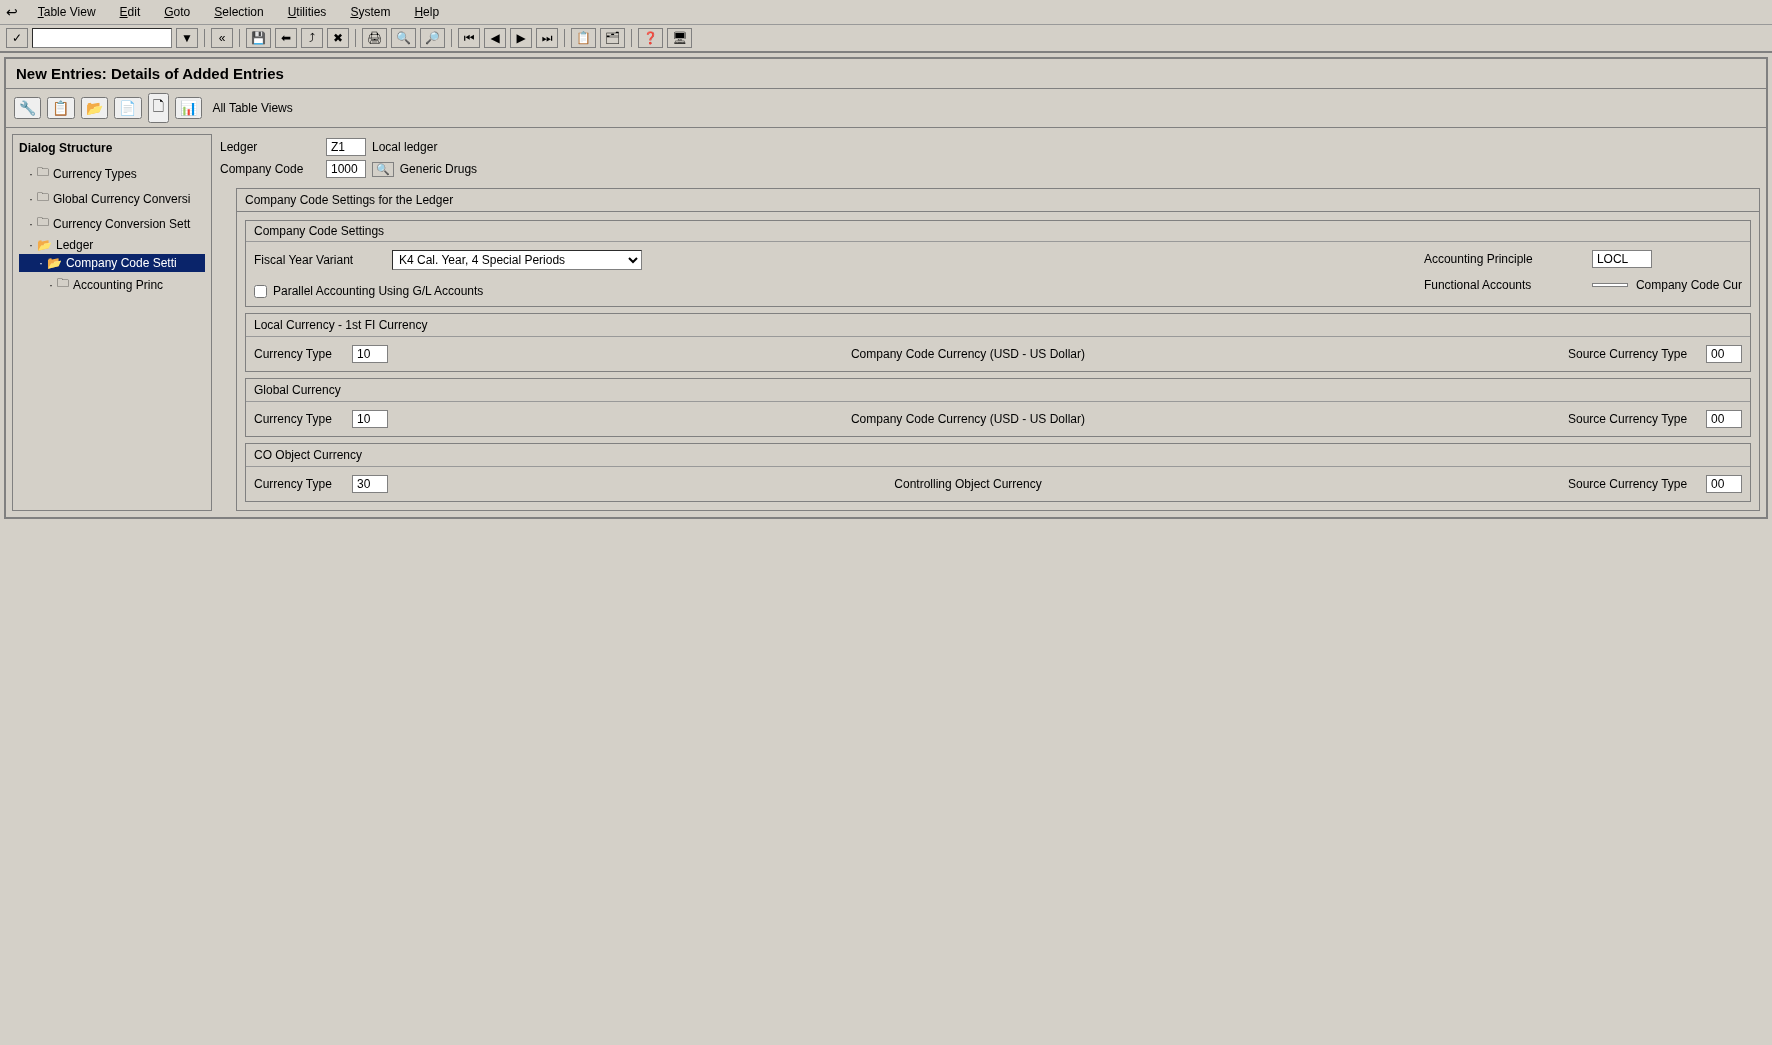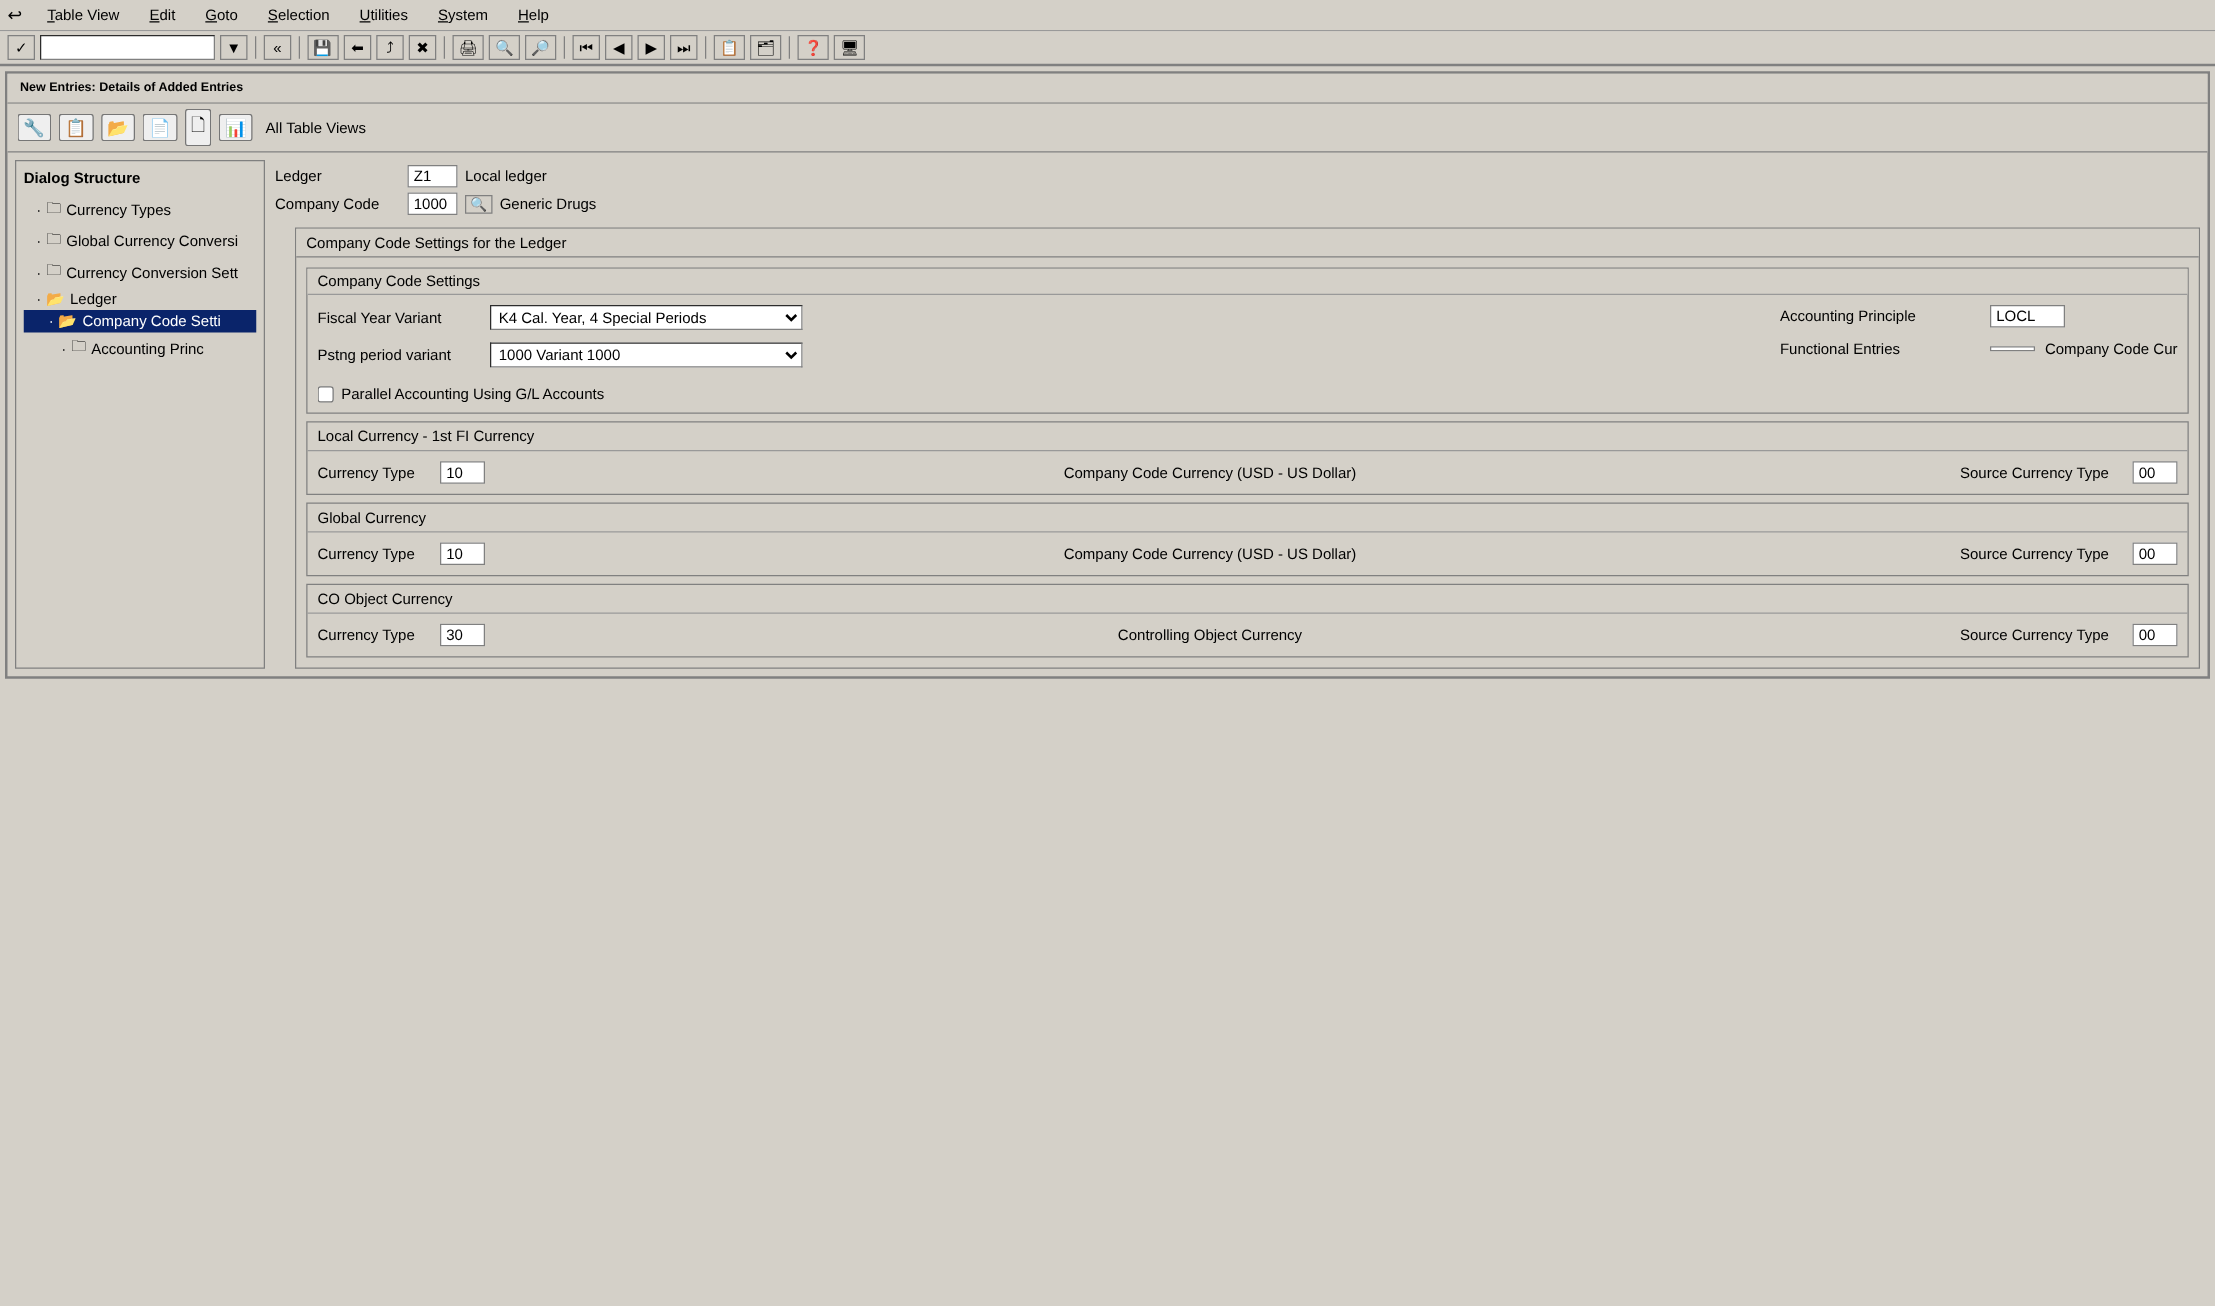--- a/index.html
+++ b/index.html
@@ -59,21 +59,21 @@
       width: 1px;
       height: 18px;
       background: #808080;
       margin: 0 2px;
     }
 
     
     .page-title {
       background: #d4d0c8;
       padding: 6px 10px;
-      font-size: 10px;
+      font-size: 15px;
       font-weight: bold;
       border-bottom: 1px solid #808080;
     }
 
     
     .sub-toolbar {
       display: flex;
       align-items: center;
       gap: 6px;
       padding: 4px 8px;
@@ -429,39 +429,35 @@
             <div class="sub-section-header">Company Code Settings</div>
             <div class="sub-section-body">
               <div class="two-col-form">
                 <div class="col-left">
 
                   <div class="form-row">
                     <span class="form-label">Fiscal Year Variant</span>
                     <select class="form-select"><option>K4 Cal. Year, 4 Special Periods</option></select>
                   </div>
 
-                  <div class="form-row">
-                    <span class="form-label">Pstng period variant</span>
-                    <select class="form-select"><option>1000 Variant 1000</option></select>
-                  </div>
 
                   <div class="checkbox-row">
                     <input type="checkbox" class="form-checkbox" style="">
                     <span>Parallel Accounting Using G/L Accounts</span>
                   </div>
                 </div>
                 <div class="col-right">
 
                   <div class="form-row">
                     <span class="form-label form-label-wide">Accounting Principle</span>
                     <span class="form-input form-input-med">LOCL</span>
                   </div>
 
                   <div class="form-row">
-                    <span class="form-label form-label-wide">Functional Entries</span>
+                    <span class="form-label form-label-wide">Functional Accounts</span>
                     <span class="form-input form-input-sm"></span>
                     <span>Company Code Cur</span>
                   </div>
                 </div>
               </div>
             </div>
           </div>
 
           <div class="currency-section">
             <div class="currency-section-header">Local Currency - 1st FI Currency</div>

